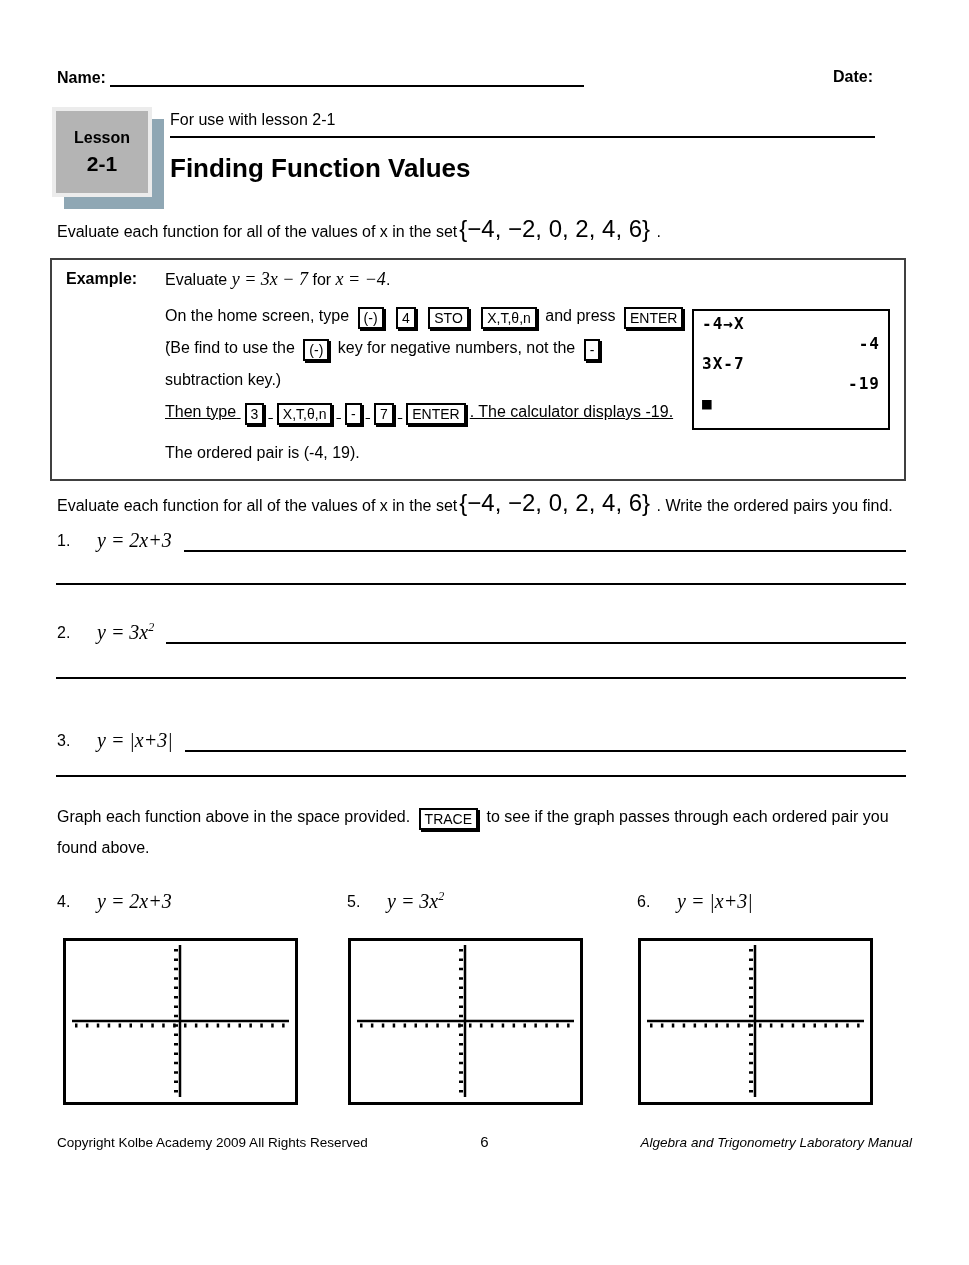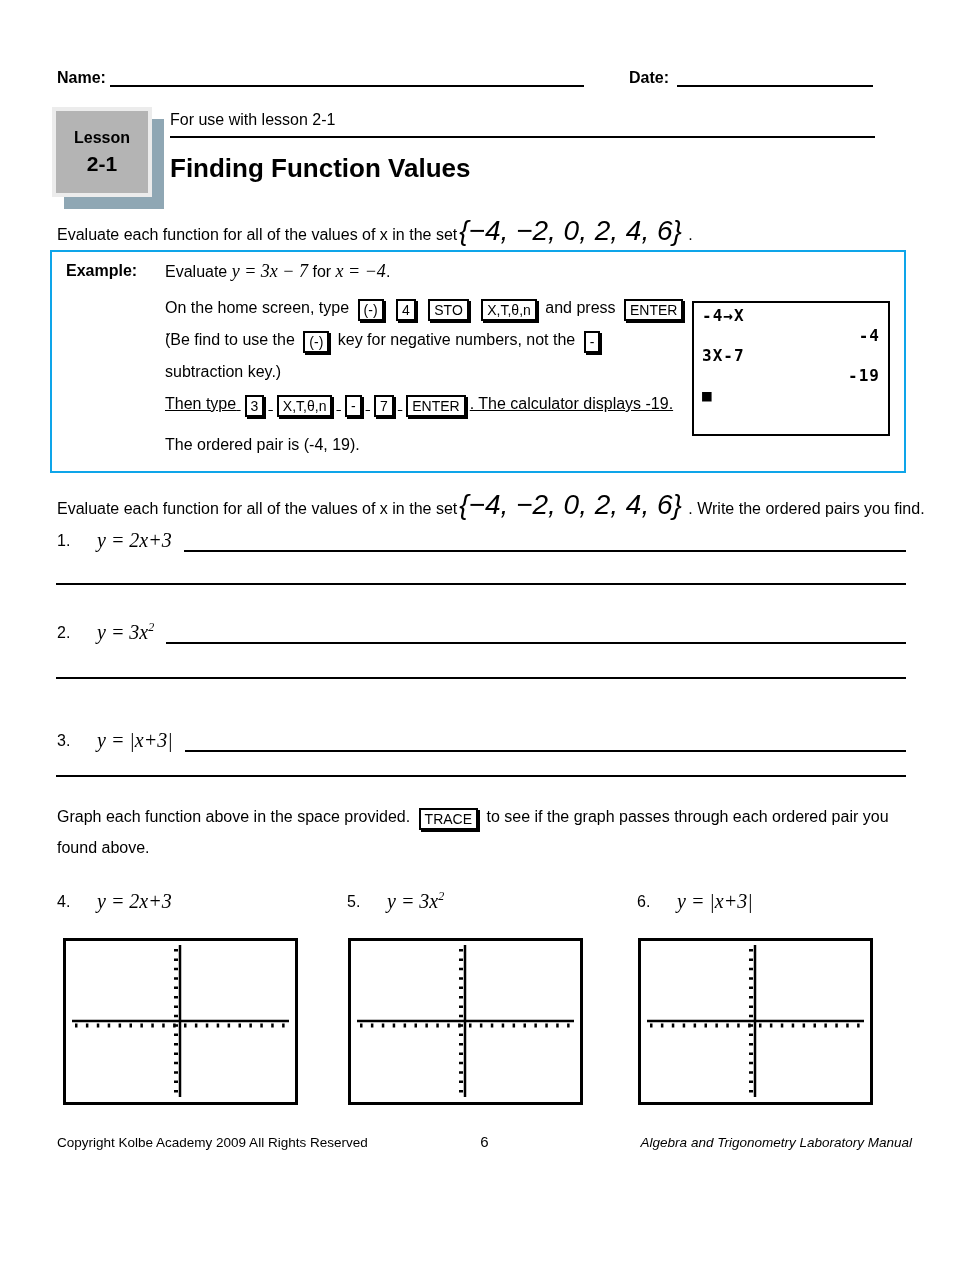--- a/index.html
+++ b/index.html
@@ -8,21 +8,21 @@
     position: relative;
     width: 969px; height: 1265px;
     background: #ffffff;
     color: #000;
     font-family: "Liberation Sans", sans-serif;
     overflow: hidden;
   }
 
   
   .name-field { position: absolute; left: 57px; top: 68px; width: 527px; display: flex; align-items: flex-end; gap: 4px; }
-  .date-field { position: absolute; left: 629px; top: 68px; width: 244px; display: flex; align-items: flex-end; gap: 8px; }
+  .date-field { position: absolute; left: 629px; top: 68px; width: 244px; display: flex; align-items: flex-end; gap: 8px; flex-direction: column; }
   .hdr-lbl { font-weight: bold; font-size: 16px; }
   .fill-line { flex: 1; border-bottom: 2px solid #000; height: 19px; }
 
   
   .badge { position: absolute; left: 52px; top: 107px; width: 77px; height: 90px; }
   .badge-shadow { position: absolute; left: 12px; top: 12px; width: 100px; height: 90px; background: #8fa7b4; }
   .badge-box {
     position: absolute; left: 0; top: 0; width: 100px; height: 90px;
     background: #b4b4b4; border: 4px solid #ececec;
     display: flex; flex-direction: column; align-items: center; justify-content: center; gap: 5px;
@@ -32,41 +32,41 @@
 
   
   .head-block { position: absolute; left: 170px; top: 111px; width: 705px; }
   .head-row { display: flex; justify-content: space-between; align-items: flex-end; border-bottom: 2px solid #000; padding-bottom: 7px; }
   .lab-title { font-weight: bold; font-size: 20px; }
   .for-use { font-size: 16px; }
   .main-title { font-weight: bold; font-size: 26px; margin-top: 15px; }
 
   
   .intro { position: absolute; left: 57px; top: 215px; font-size: 16px; white-space: nowrap; }
-  .setb { font-size: 28px; margin: 8px 2px; font-style: italic; }
+  .setb { font-size: 24px; margin: 8px 2px; }
   .math { font-family: "Liberation Serif", serif; font-style: italic; font-size: 18px; }
 
   
-  .example-box { position: absolute; left: 50px; top: 250px; width: 856px; height: 223px; border: 2px solid #0ea5e9; font-size: 16px; }
+  .example-box { position: absolute; left: 50px; top: 258px; width: 856px; height: 223px; border: 2px solid #404040; font-size: 16px; }
   .ex-label { position: absolute; left: 14px; top: 10px; font-weight: bold; }
   .ex-l1 { position: absolute; left: 113px; top: 9px; text-align: center; }
   .ex-l2 { position: absolute; left: 113px; top: 47px; width: 525px; }
   .ex-l3 { position: absolute; left: 113px; top: 79px; width: 525px; }
   .ex-l4 { position: absolute; left: 113px; top: 111px; width: 525px; }
   .ex-l5 { position: absolute; left: 113px; top: 143px; width: 545px; text-decoration: underline; }
   .ex-l6 { position: absolute; left: 113px; top: 184px; width: 525px; }
   .key {
     display: inline-block; border: 2px solid #000; box-shadow: 2px 2px 0 #000;
     padding: 0 4px; margin: 0 4px; font-size: 14px; line-height: 18px;
     background: #fff; vertical-align: -2px; white-space: nowrap;
   }
 
   
   .calc {
-    position: absolute; left: 640px; top: 49px; width: 198px; height: 135px;
+    position: absolute; left: 640px; top: 49px; width: 198px; height: 121px;
     border: 2px solid #000; padding: 3px 8px;
     font-family: "DejaVu Sans Mono", monospace; font-size: 16px; font-weight: bold; letter-spacing: 1px;
   }
   .calc div { line-height: 20px; }
   .calc .r { text-align: right; }
 
   
   .sec2 { position: absolute; left: 57px; top: 489px; font-size: 16px; white-space: nowrap; }
   .prob { position: absolute; left: 57px; width: 849px; display: flex; align-items: flex-end; }
   .prob-num { width: 40px; font-size: 16px; padding-bottom: 2px; }

